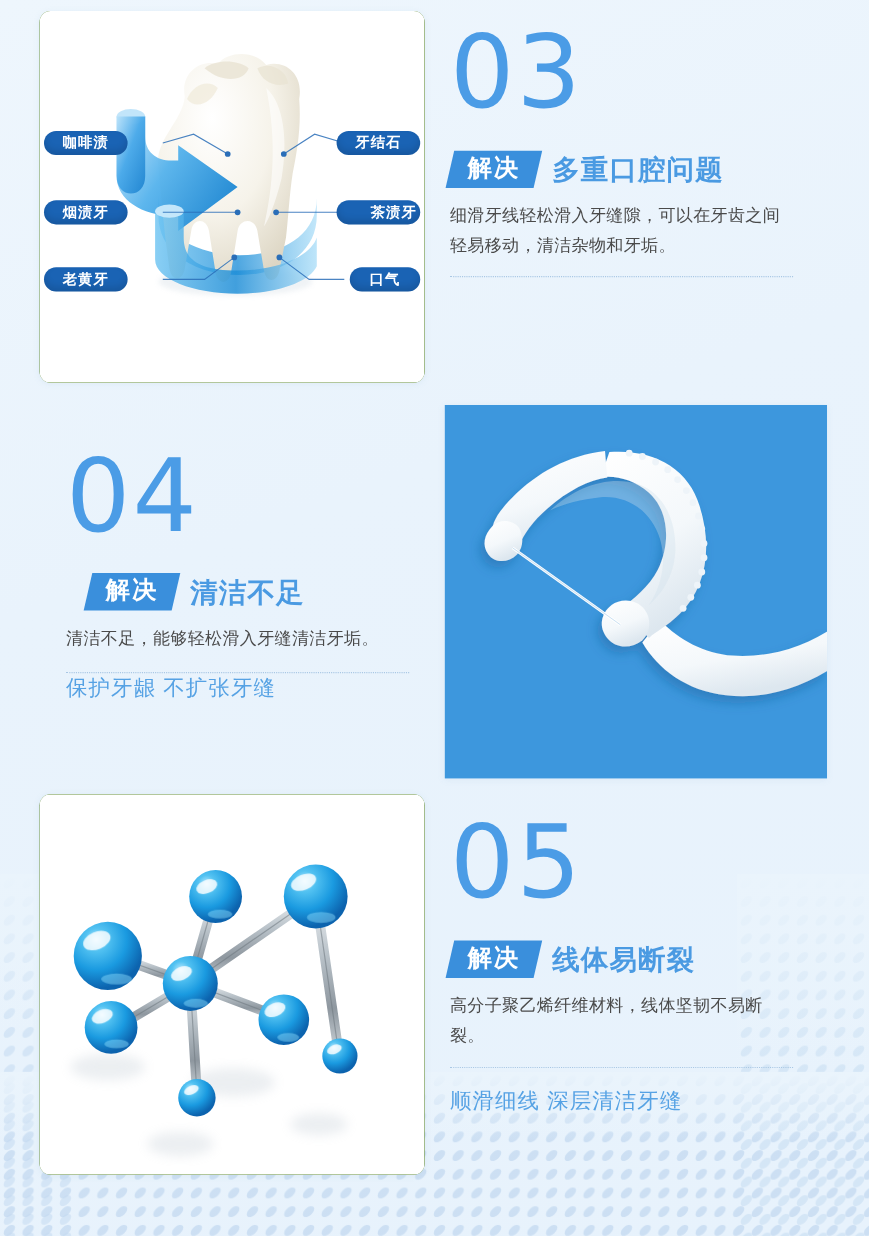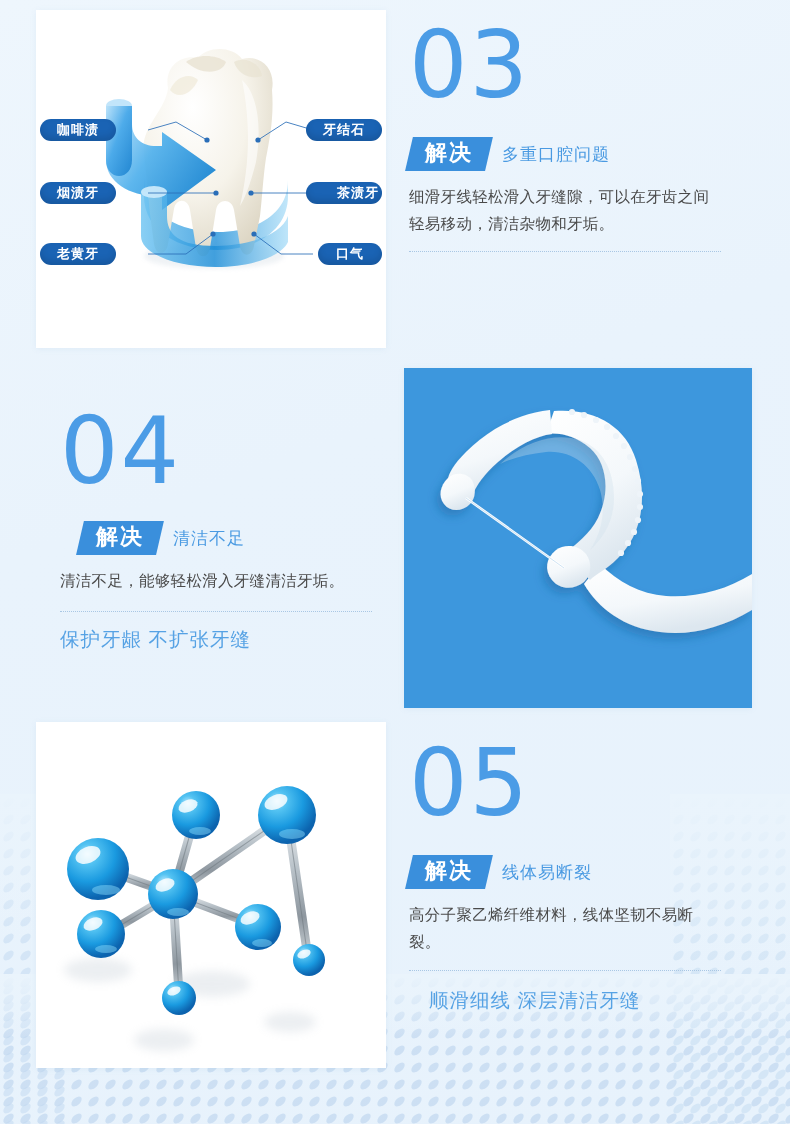--- a/index.html
+++ b/index.html
@@ -31,20 +31,21 @@
   }
 
   
   .panel{ position:absolute; }
 
   
   .media-card{
     background:#4d7c0f;
     box-shadow:0 1px 6px rgba(120,160,200,.10);
     overflow:hidden;
+    border-radius:10px;
   }
 
   
   .num{
     font-family:"DejaVu Sans","Liberation Sans",sans-serif;
     font-size:92px;
     line-height:.95;
     font-weight:400;
     color:#4b9ce6;
     letter-spacing:2px;
@@ -59,22 +60,22 @@
     color:#ffffff;
     font-size:22px;
     font-weight:700;
     letter-spacing:2px;
     padding:3px 16px 4px 16px;
     transform:skewX(-13deg);
     line-height:1.22;
   }
   .badge span{ display:inline-block; transform:skewX(13deg); }
   .head-title{
-    font-size:17px;
-    font-weight:400;
+    font-size:25px;
+    font-weight:700;
     color:#4a9ae2;
     letter-spacing:1px;
     white-space:nowrap;
   }
 
   
   .body-copy{
     font-size:15.5px;
     line-height:1.72;
     color:#4a4a4a;
@@ -280,21 +281,21 @@
     <div class="badge">
       <span>解决</span>
     </div>
     <div class="head-title">清洁不足</div>
   </div>
 
   <div class="body-copy" style="margin-top:13px; width:305px;">清洁不足，能够轻松滑入牙缝清洁牙垢。</div>
 
   <hr class="divider" style="margin-top:16px; width:312px;">
 
-  <div class="tagline" style="margin-top:14px;">保护牙龈 不扩张牙缝</div>
+  <div class="tagline" style="margin-top:0;">保护牙龈 不扩张牙缝</div>
 </div>
 
 <div class="panel" style="left:404px; top:368px; width:348px; height:340px; overflow:hidden;
             box-shadow:0 1px 6px rgba(120,160,200,.10);">
   <svg width="348" height="340" viewBox="0 0 348 340">
     <defs>
       <linearGradient id="pickG" x1="0" y1="0" x2="0.4" y2="1">
         <stop offset="0%" stop-color="#ffffff"></stop>
         <stop offset="60%" stop-color="#f4f8fb"></stop>
         <stop offset="100%" stop-color="#dde7ef"></stop>
@@ -454,14 +455,14 @@
     <div class="badge">
       <span>解决</span>
     </div>
     <div class="head-title">线体易断裂</div>
   </div>
 
   <div class="body-copy" style="margin-top:13px; width:305px;">高分子聚乙烯纤维材料，线体坚韧不易断裂。</div>
 
   <hr class="divider" style="margin-top:14px; width:312px;">
 
-  <div class="tagline" style="margin-top:16px;margin-left:20px;">顺滑细线 深层清洁牙缝</div>
+  <div class="tagline" style="margin-top:16px;">顺滑细线 深层清洁牙缝</div>
 </div>
 
 </body></html>

